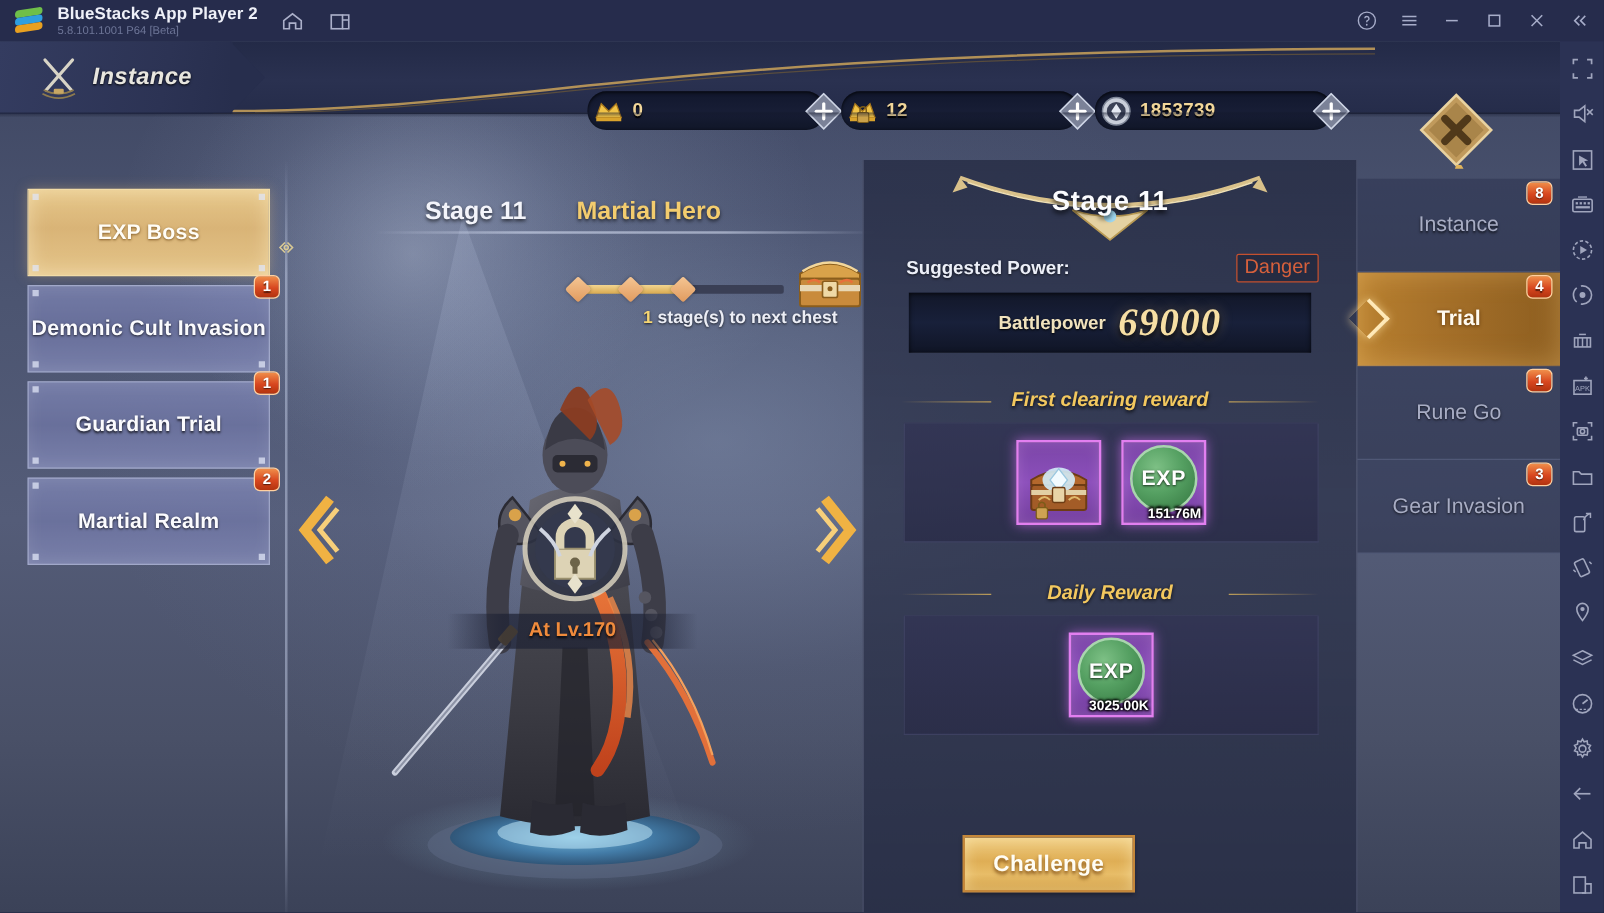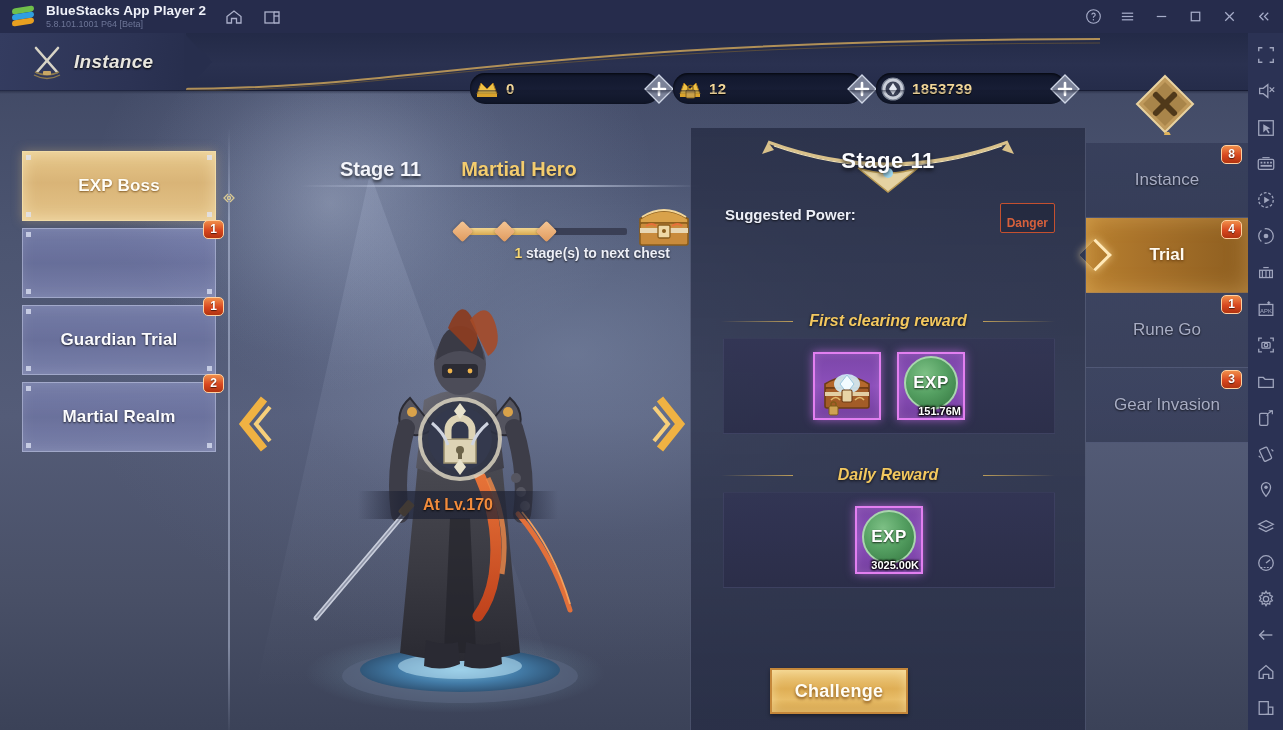--- a/index.html
+++ b/index.html
@@ -201,22 +201,22 @@
     position: absolute; left: 0; top: 20px; width: 100%; text-align: center;
     color: #fbfcff; font-size: 22px; font-weight: bold; text-shadow: 0 2px 4px rgba(0,0,0,.8);
     letter-spacing: .5px;
   }
   .sugg {
     position: absolute; left: 34px; top: 78px;
     color: #eceff8; font-size: 15px; font-weight: bold; text-shadow: 0 1px 2px rgba(0,0,0,.7);
   }
   .danger {
     position: absolute; right: 30px; top: 75px;
-    border: 1px solid #c4502f; border-radius: 2px; padding: 12px 6px 2px;
-    color: #d6603c; font-size: 12px; font-weight: bold; background: rgba(20,24,40,.35);
+    border: 1px solid #c4502f; border-radius: 2px; padding: 1px 6px 2px;
+    color: #d6603c; font-size: 16px; font-weight: normal; background: rgba(20,24,40,.35);
   }
   .bp-bar {
     position: absolute; left: 36px; top: 106px; width: 322px; height: 48px;
     background: linear-gradient(180deg, #121729 0%, #18203a 50%, #101526 100%);
     display: flex; align-items: center; justify-content: center; gap: 10px;
     box-shadow: inset 0 1px 4px rgba(0,0,0,.8);
   }
   .bp-label { color: #f0e2bd; font-size: 15px; font-weight: bold; text-shadow: 0 1px 2px #000; }
   .bp-value {
     color: #f7dfa4; font-size: 31px; font-weight: bold; font-style: italic;
@@ -499,20 +499,21 @@
           <i class="corner c2"></i>
           <i class="corner c3"></i>
           <i class="corner c4"></i>
         <div class="lm-label">EXP Boss</div>
       </div>
       <div class="lm-item">
         <i class="corner c1"></i>
           <i class="corner c2"></i>
           <i class="corner c3"></i>
           <i class="corner c4"></i>
+        <div class="lm-label">Demonic Cult Invasion</div>
         <div class="badge">1</div>
       </div>
       <div class="lm-item">
         <i class="corner c1"></i>
           <i class="corner c2"></i>
           <i class="corner c3"></i>
           <i class="corner c4"></i>
         <div class="lm-label">Guardian Trial</div>
         <div class="badge">1</div>
       </div>
@@ -668,20 +669,24 @@
         <path d="M36 14 q114 40 228 0" fill="none" stroke="#f0e0b4" stroke-width="1.2"></path>
         <path d="M120 36 q30 10 60 0 l-30 24 Z" fill="#e5d2a2" stroke="#b99a54" stroke-width="1.4"></path>
         <circle cx="150" cy="41" r="5" fill="#9fd8f0"></circle>
         <path d="M30 10 l-6 12 l12 -4 Z" fill="#d9c18a"></path>
         <path d="M270 10 l6 12 l-12 -4 Z" fill="#d9c18a"></path>
       </svg>
       <div class="panel-stage">Stage 11</div>
       <div class="sugg">Suggested Power:</div>
       <div class="danger">Danger</div>
 
+      <div class="bp-bar">
+        <div class="bp-label">Battlepower</div>
+        <div class="bp-value">69000</div>
+      </div>
 
       <div class="sec-title" style="top:184px;">First clearing reward</div>
       <div class="reward-box" style="top:210px; height:96px; display:flex; align-items:center; justify-content:center; gap:16px;">
         <div class="item">
           <svg viewBox="0 0 64 64" width="64" height="64">
             <path d="M10 30 q22 -14 44 0 v4 H10 Z" fill="#b4682c" stroke="#6d3c14" stroke-width="1.6"></path>
             <rect x="10" y="34" width="44" height="20" rx="2" fill="#a35c27" stroke="#6d3c14" stroke-width="1.6"></rect>
             <ellipse cx="32" cy="30" rx="13" ry="10" fill="#d3ecf8" opacity=".9"></ellipse>
             <polygon points="32,21 39,30 32,39 25,30" fill="#f2fbff" stroke="#9bc8e0" stroke-width="1"></polygon>
             <rect x="10" y="38" width="44" height="4" fill="#e2cfa4"></rect>

